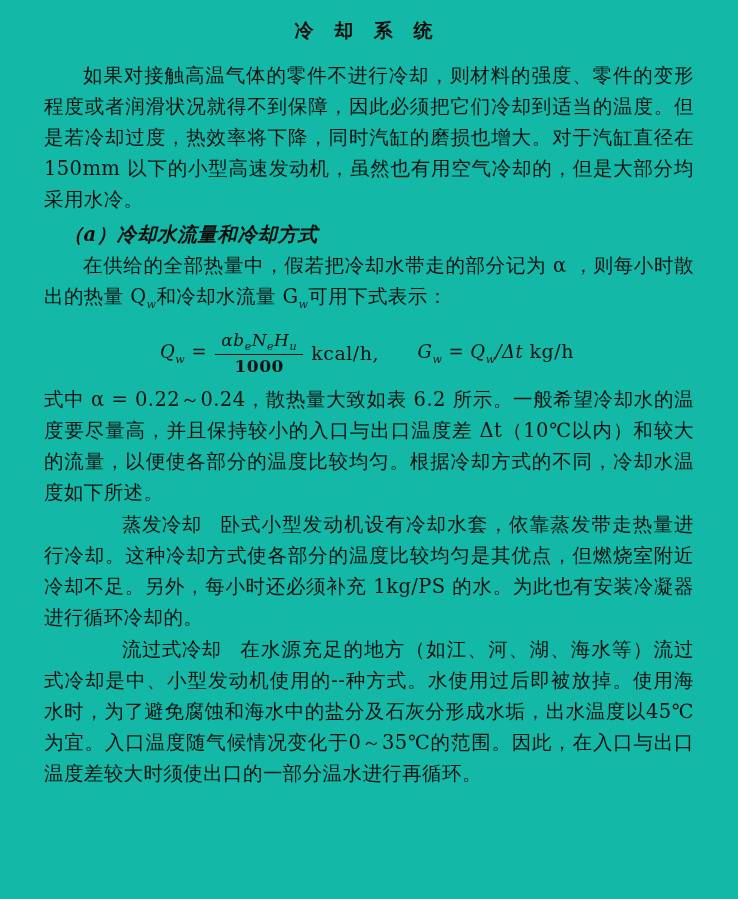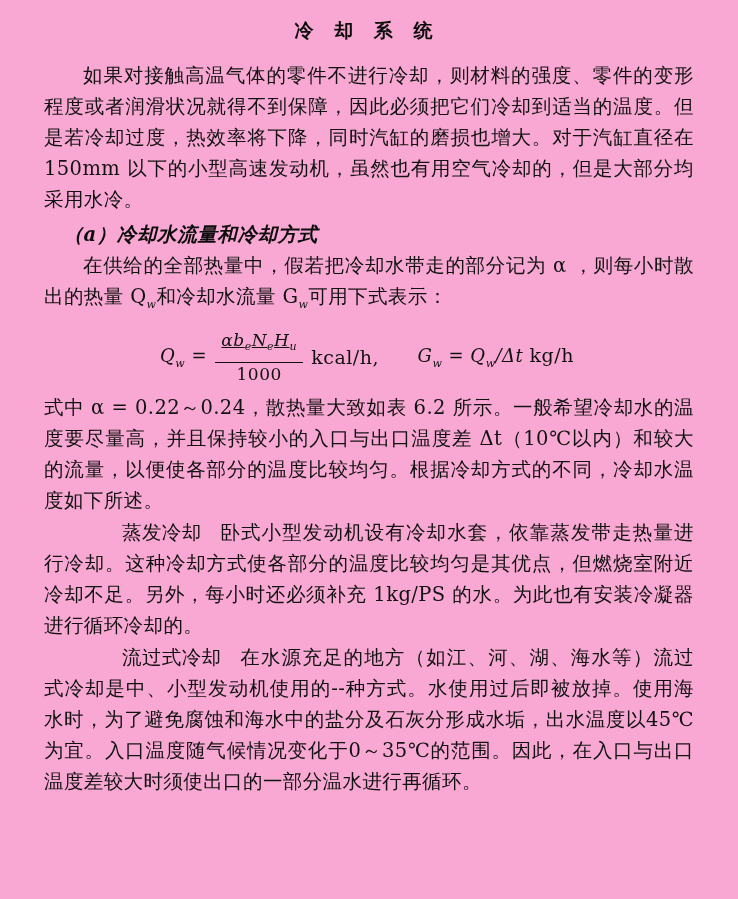--- a/index.html
+++ b/index.html
@@ -11,21 +11,21 @@
     width: 738px;
     height: 899px;
     font-family: "DejaVu Serif", "Liberation Serif", serif;
     color: #111111;
     overflow: hidden;
   }
   .page {
     position: relative;
     width: 738px;
     height: 899px;
-    background: #f9a8d4;
+    background: #14b8a6;
     padding: 0;
     box-sizing: border-box;
   }
   .content {
     padding: 14px 44px 0 40px;
   }
   .doc-title {
     text-align: center;
     font-size: 19px;
     font-weight: bold;
@@ -68,29 +68,29 @@
   }
   .frac {
     display: inline-block;
     vertical-align: middle;
     text-align: center;
     margin: 0 2px;
   }
   .frac .num {
     display: block;
     border-bottom: 1.4px solid #111;
-    padding: 0 6px 9px 6px;
+    padding: 0 6px 1px 6px;
     font-style: italic;
     font-size: 17px;
-    text-decoration: underline;
   }
   .frac .den {
     display: block;
     padding: 1px 6px 0 6px;
     font-size: 17px;
+    font-weight: bold;
   }
   .fml-var {
     font-style: italic;
   }
   .sub {
     font-size: 11px;
     vertical-align: sub;
     font-style: italic;
   }
   .mono-unit {

